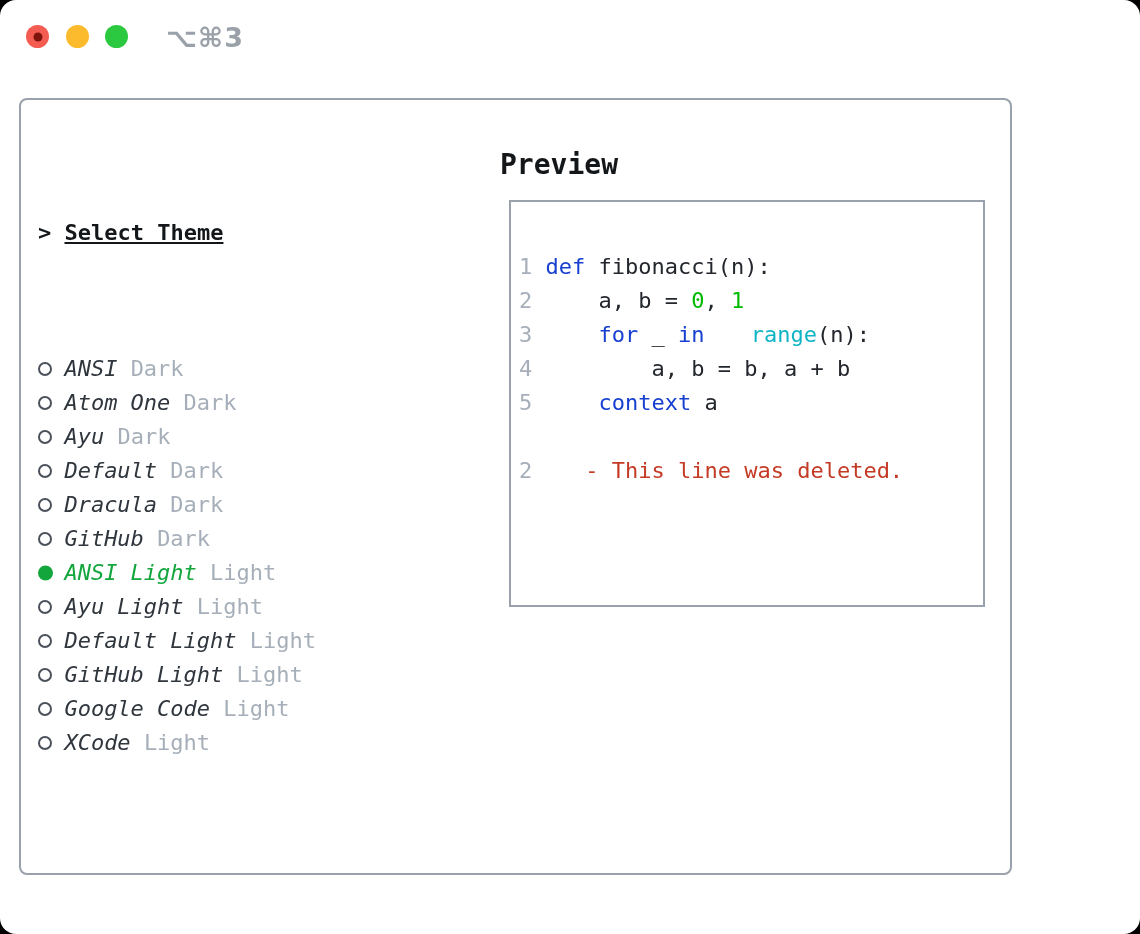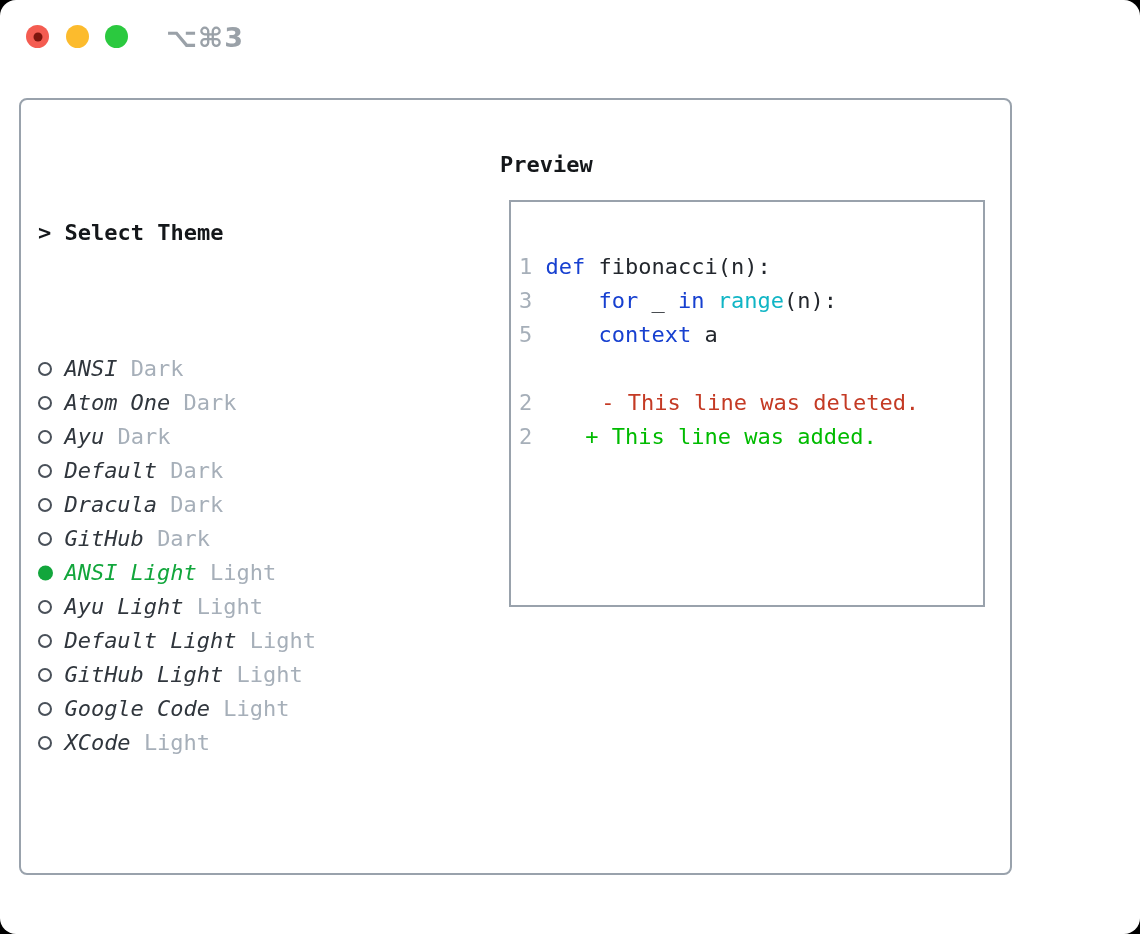--- a/index.html
+++ b/index.html
@@ -51,47 +51,47 @@
   .ring {
     position: absolute; left: 0; top: 50%; transform: translateY(-50%);
     width: 14px; height: 14px; border-radius: 50%;
     border: 2px solid #4a515a;
   }
   .dotsel {
     position: absolute; left: 0; top: 50%; transform: translateY(-50%);
     width: 15px; height: 15px; border-radius: 50%;
     background: var(--c-accent-green);
   }
-  .title-bold { font-weight: bold; color: #14171a; }
+  .title-bold { font-weight: bold; color: #14171a; text-decoration: underline; }
   .prompt { font-weight: bold; color: #14171a; }
   .item-name { color: var(--c-text); font-style: italic; }
   .item-name.sel { color: var(--c-accent-green); margin-top: 20px; }
   .variant { color: var(--c-muted); margin-top: 8px; }
   
   .preview-title {
     position: absolute; left: 479px; top: 48px;
-    font-size: 22px; line-height: 34px; font-weight: bold; color: #14171a;
+    font-size: 28px; line-height: 34px; font-weight: bold; color: #14171a;
   }
   .preview-box {
     position: absolute; left: 488px; top: 100px;
     width: 476px; height: 407px;
     border: 2px solid var(--c-border);
     background: #fff;
     padding: 48px 0 0 8px;
     overflow: hidden;
   }
   .pline { font-size: 22px; line-height: 34px; white-space: pre; }
   .lnum { color: var(--c-muted); }
   .tk-code { color: #23272d; }
   .tk-kw { color: var(--c-keyword-blue); }
   .tk-num { color: var(--c-number-green); }
-  .tk-builtin { color: var(--c-builtin-cyan); }
+  .tk-builtin { color: var(--c-builtin-cyan); margin-left: 33px; }
   .diff-block { margin-top: 34px; }
   .kind-context { color: var(--c-context-gray); }
-  .kind-deleted { color: var(--c-deleted-red); margin-left: 16px; }
+  .kind-deleted { color: var(--c-deleted-red); }
   .kind-added { color: var(--c-added-green); }
 </style>
 </head>
 <body>
 
 <div class="screen">
   <div class="window">
 
     <span class="traffic t-red">
       <span class="dot"></span>
@@ -117,24 +117,25 @@
 
         
         
       </div>
 
       <div class="preview-title">Preview</div>
 
       <div class="preview-box">
         <div id="code-lines">
             <div class="pline"><span class="lnum">1 </span><span class="tk-kw">def</span><span class="tk-code"> fibonacci(n):</span></div>
+            <div class="pline"><span class="lnum">2 </span><span class="tk-code">    a, b = </span><span class="tk-num">0</span><span class="tk-code">, </span><span class="tk-num">1</span></div>
             <div class="pline"><span class="lnum">3 </span><span class="tk-code">    </span><span class="tk-kw">for</span><span class="tk-code"> _ </span><span class="tk-kw">in</span><span class="tk-code"> </span><span class="tk-builtin">range</span><span class="tk-code">(n):</span></div>
+            <div class="pline"><span class="lnum">4 </span><span class="tk-code">        a, b = b, a + b</span></div>
             <div class="pline"><span class="lnum">5 </span><span class="tk-code">    </span><span class="tk-kw">context</span><span class="tk-code"> a</span></div>
           </div>
         <div id="diff-lines" class="diff-block">
             <div class="pline"><span class="lnum">2</span>    <span class="kind-deleted">- This line was deleted.</span></div>
-            <div class="pline"><span class="lnum">2</span>    <span class="kind-added">+ This line was added.</span></div>
           </div>
       </div>
 
     </div>
   </div>
 </div>
 
 </body></html>

